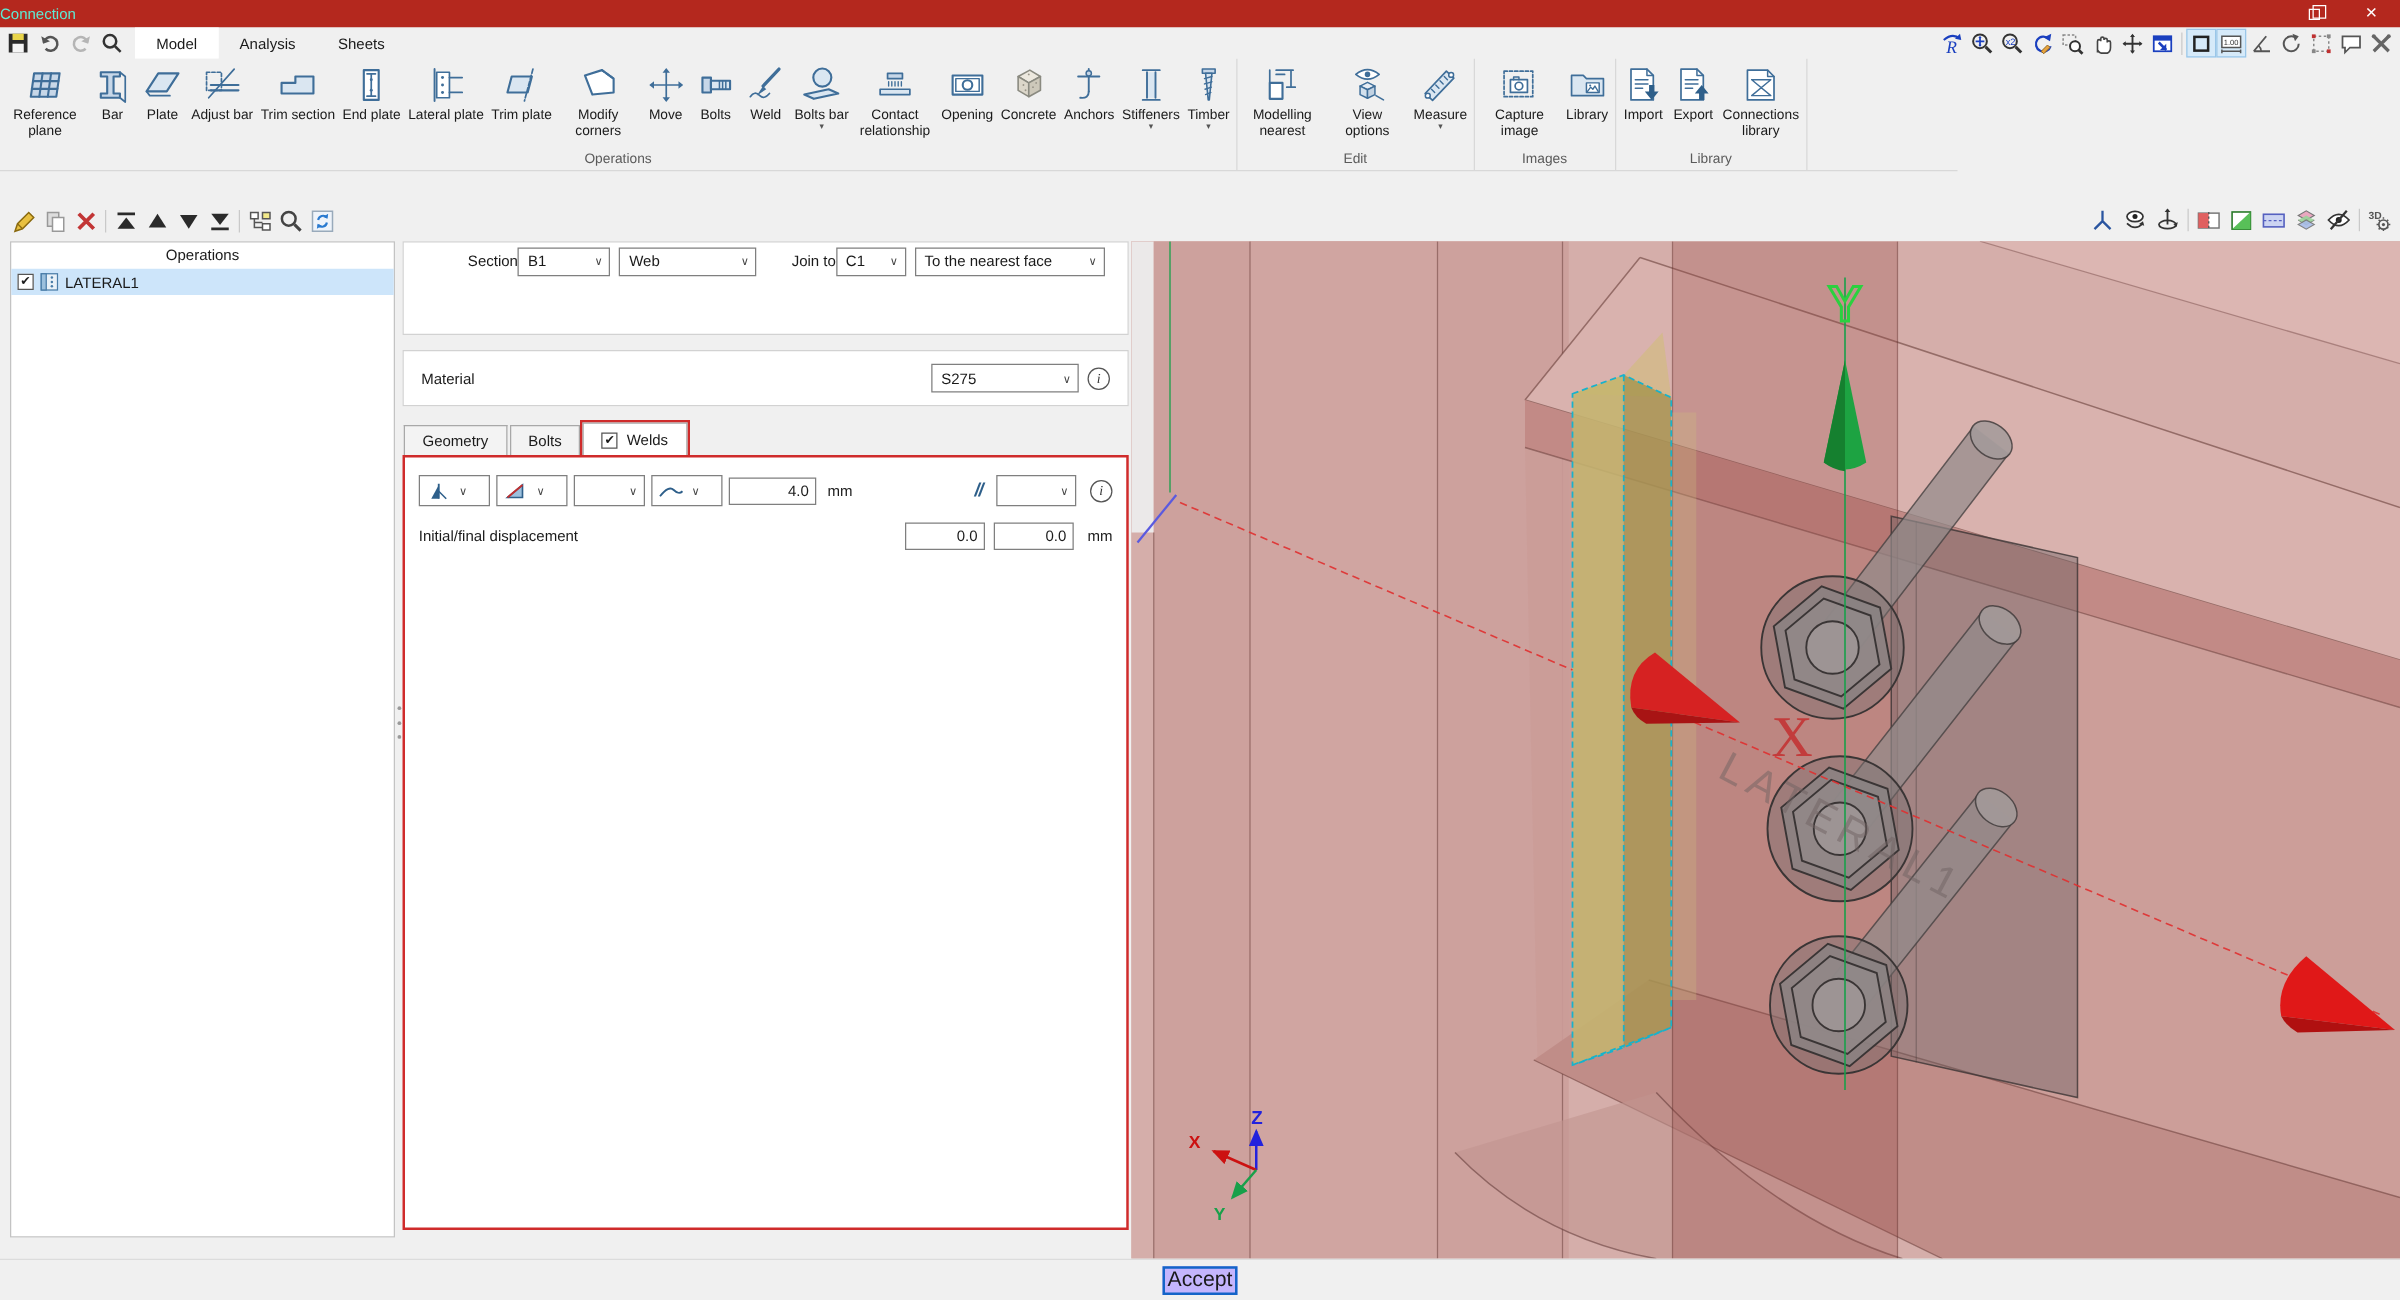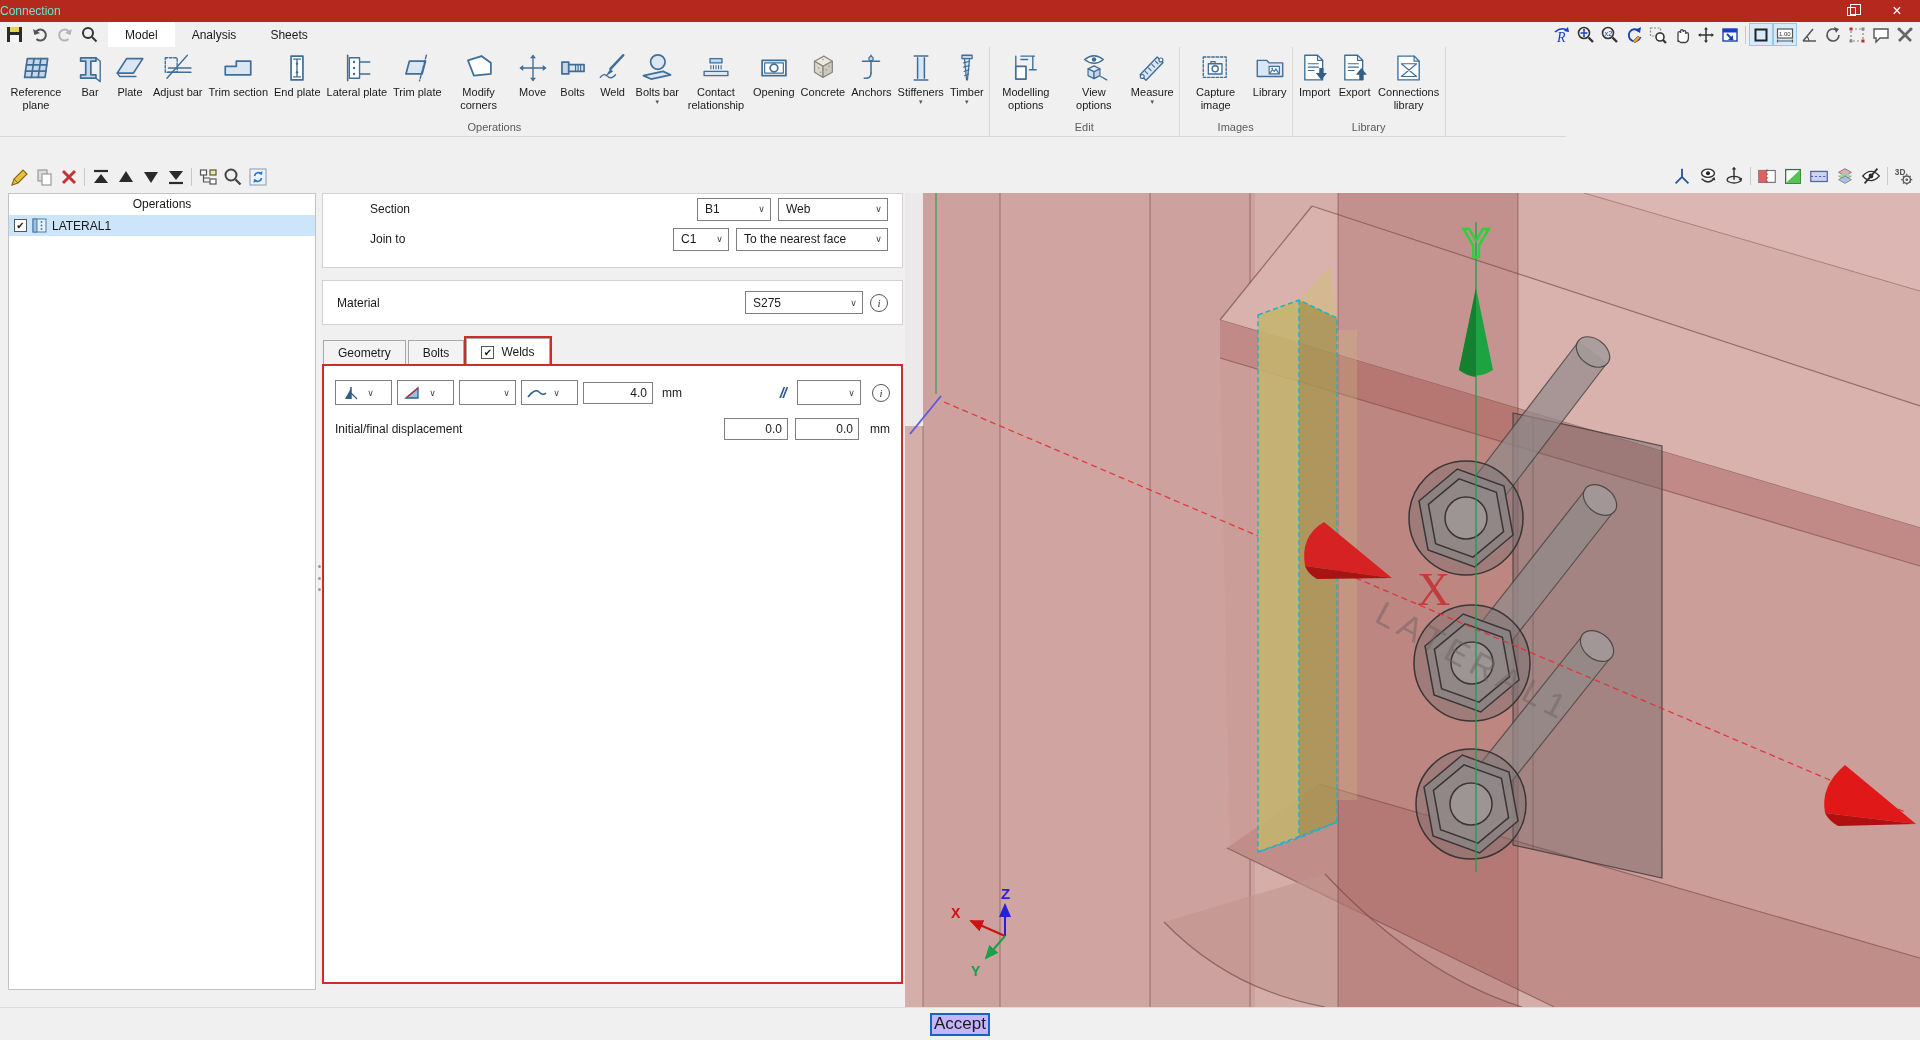--- a/index.html
+++ b/index.html
@@ -416,21 +416,21 @@
     <div class="gname">Operations</div>
   </div>
 
   <div class="rgroup">
     <div class="ritems">
       <div class="ritem">
         <svg class="ic" viewBox="0 0 40 40">
           <path d="M8,6v12 M14,6h16 M14,10h8 M28,6v16 M24,22h8" stroke-width="1.6"></path>
           <rect x="8" y="18" width="12" height="15" fill="#fff"></rect>
         </svg>
-        <span class="rlabel">Modelling options</span>
+        <span class="rlabel">Modelling nearest</span>
       </div>
       <div class="ritem">
         <svg class="ic" viewBox="0 0 40 40">
           <path d="M9,10 q11,-9 22,0 q-11,9 -22,0 z" fill="#fff" stroke-width="1.6"></path>
           <circle cx="20" cy="10" r="2.6" fill="#3f6e99" stroke="none"></circle>
           <path fill="#e8eef5" d="M13,21 l7,-3.5 l7,3.5 l-7,3.5 z" stroke-width="1.4"></path>
           <path fill="#d3e0ec" d="M13,21 l7,3.5 v8 l-7,-3.5 z" stroke-width="1.4"></path>
           <path fill="#c2d2e2" d="M27,21 l-7,3.5 v8 l7,-3.5 z" stroke-width="1.4"></path>
           <path d="M28,30 l7,4" stroke-width="1.6"></path>
         </svg>
@@ -658,21 +658,21 @@
     <span>LATERAL1</span>
   </div>
 </div>
 <div class="splitter">
     <i></i>
     <i></i>
     <i></i>
   </div>
 
 <div class="props">
-  <div class="pbox" style="top:0; height:75px; display:flex; flex-direction:column; justify-content:flex-start;padding-left:33px;">
+  <div class="pbox" style="top:0; height:75px; display:flex; flex-direction:row; justify-content:center;padding-left:33px;">
     <div class="prow">
       <span class="plabel">Section</span>
       <div class="controls">
         <div class="combo" style="width:74px;">
           <span class="val">B1</span>
           <span class="chev">∨</span>
         </div>
         <div class="combo" style="width:110px;">
           <span class="val">Web</span>
           <span class="chev">∨</span>

